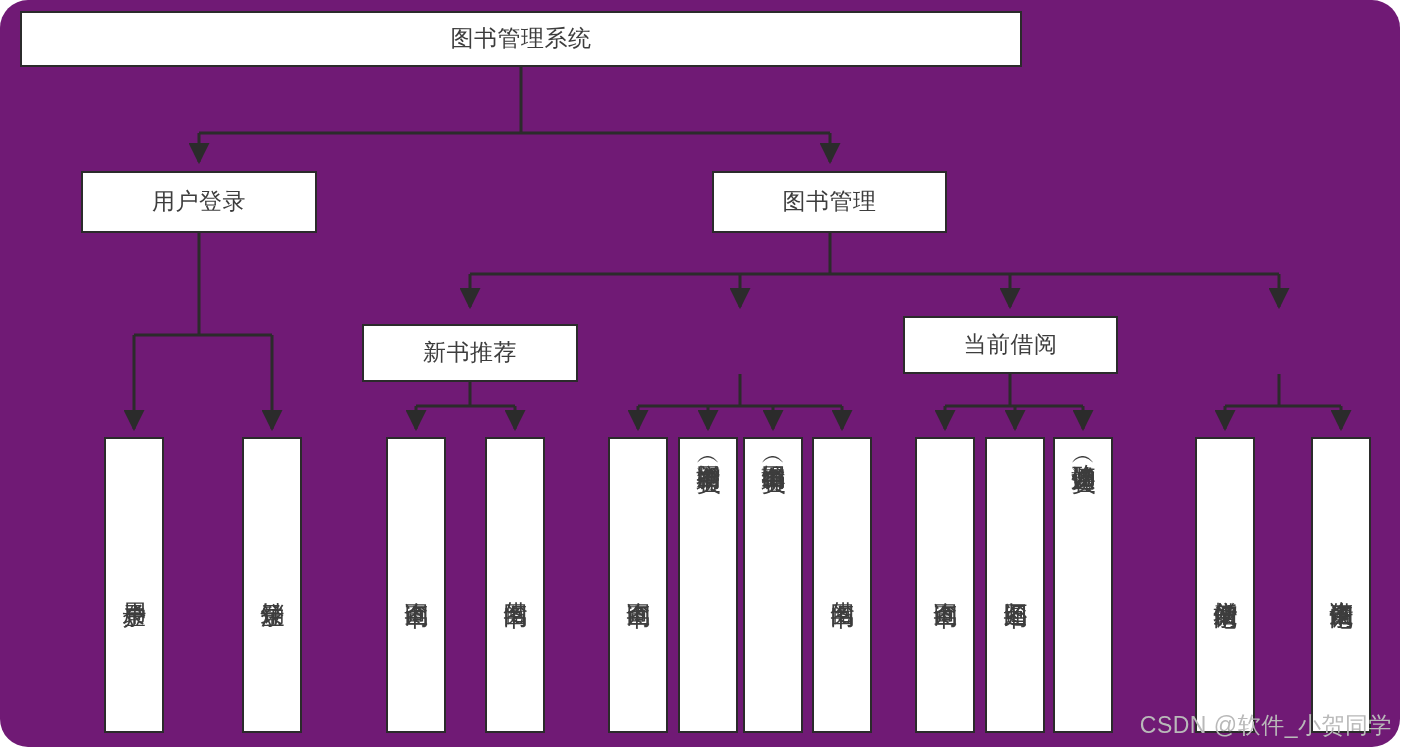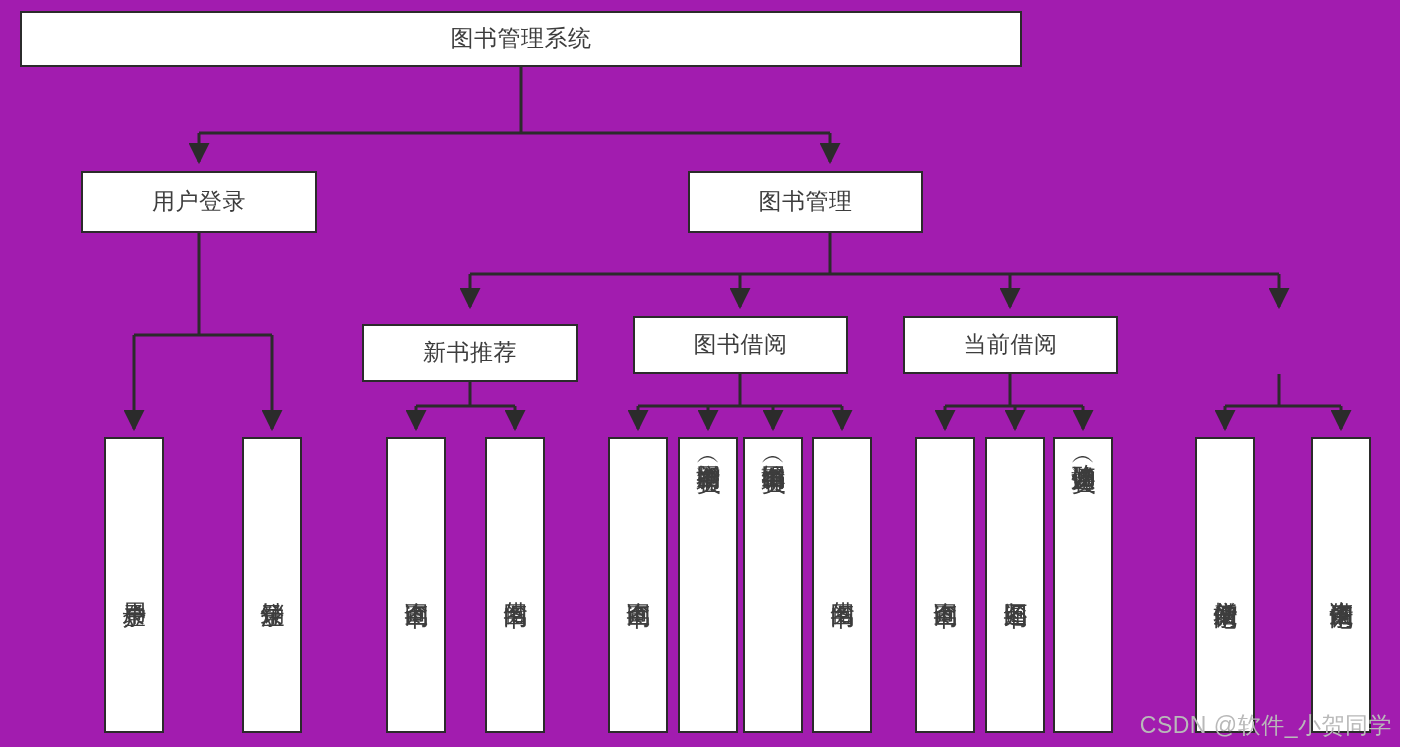--- a/index.html
+++ b/index.html
@@ -7,22 +7,23 @@
     padding: 0;
     background: #ffffff;
   }
   body {
     font-family: "Liberation Sans", "DejaVu Sans", sans-serif;
   }
   #canvas {
     position: relative;
     width: 1400px;
     height: 747px;
-    background: #a21caf;
+    background: #701a75;
     overflow: hidden;
+    border-radius: 28px;
   }
   #diagram-svg {
     position: absolute;
     top: 0;
     left: 0;
     width: 1405px;
     height: 747px;
   }
   .node-box {
     position: absolute;
@@ -136,30 +137,27 @@
     </g>
   </svg>
 
   <div class="node-box" style="left: 20px; top: 11px; width: 1002px; height: 56px;">
     <span class="node-label-h">图书管理系统</span>
   </div>
 
   <div class="node-box" style="left: 81px; top: 171px; width: 236px; height: 62px;">
     <span class="node-label-h">用户登录</span>
   </div>
-  <div class="node-box" style="left: 688px; top: 171px; width: 235px; height: 62px;">
+  <div class="node-box" style="left: 712px; top: 171px; width: 235px; height: 62px;">
     <span class="node-label-h">图书管理</span>
   </div>
 
   <div class="node-box" style="left: 362px; top: 324px; width: 216px; height: 58px;">
     <span class="node-label-h">新书推荐</span>
   </div>
-  <div class="node-box" style="left: 633px; top: 316px; width: 215px; height: 58px;">
-    <span class="node-label-h">图书借阅</span>
-  </div>
   <div class="node-box" style="left: 903px; top: 316px; width: 215px; height: 58px; align-items: center;">
     <span class="node-label-h">当前借阅</span>
   </div>
 
   <div class="node-box vertical center-v" style="left: 104px; top: 437px; width: 60px; height: 296px;">
     <span class="node-label-v">用户登录</span>
   </div>
   <div class="node-box vertical center-v" style="left: 242px; top: 437px; width: 60px; height: 296px;">
     <span class="node-label-v">注销登录</span>
   </div>

